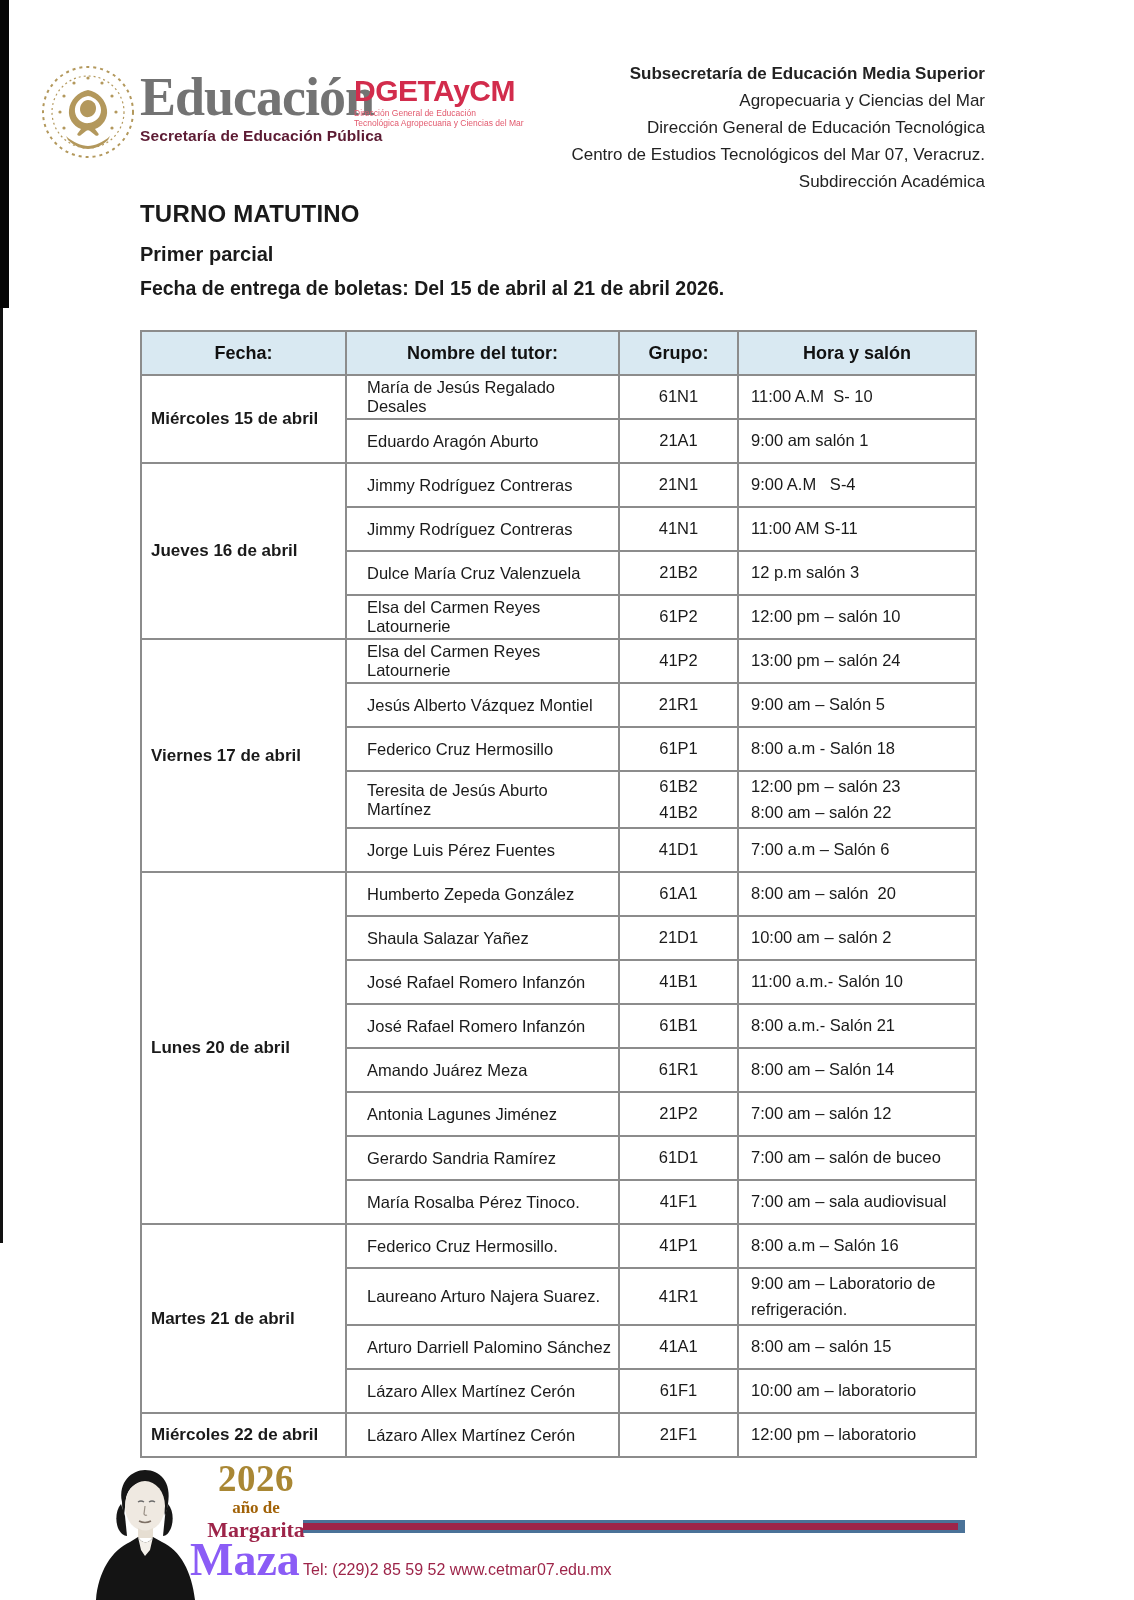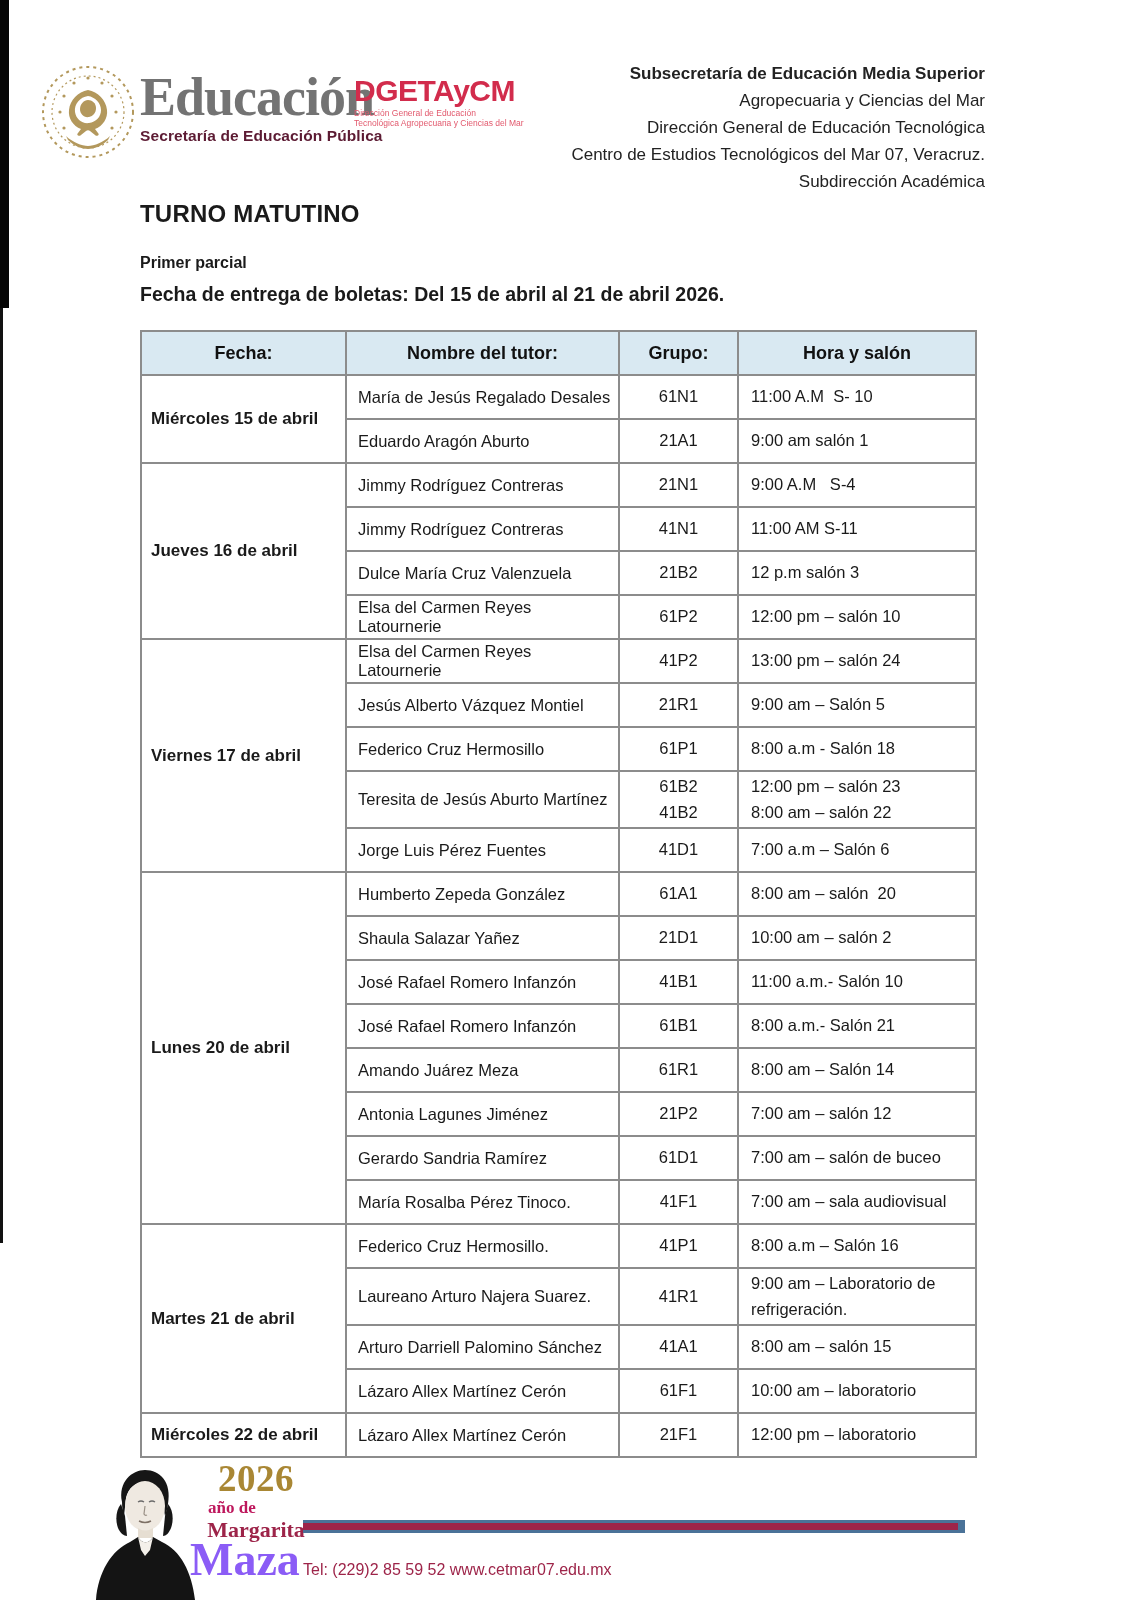--- a/index.html
+++ b/index.html
@@ -27,52 +27,52 @@
 
   .head-right {
     position:absolute; right:149px; top:60px; width:470px; text-align:right;
     font-size:17px; line-height:27px; color:#222;
   }
   .head-right .hr-line-bold { font-weight:bold; }
 
   
   .titles { position:absolute; left:140px; top:200px; }
   .t1 { font-weight:bold; font-size:24px; letter-spacing:0.2px; }
-  .t2 { font-weight:bold; font-size:16px; margin-top:26px; }
+  .t2 { font-weight:bold; font-size:20px; margin-top:15px; }
   .t3 { font-weight:bold; font-size:19.5px; margin-top:11px; }
 
   
   .table-wrap { position:absolute; left:140px; top:330px; }
   table.schedule { border-collapse:collapse; table-layout:fixed; width:835px; }
   .schedule col.c-fecha  { width:205px; }
   .schedule col.c-tutor  { width:273px; }
   .schedule col.c-grupo  { width:119px; }
   .schedule col.c-hora   { width:238px; }
   .schedule th, .schedule td { border:2px solid #8c8c8c; }
   .schedule th {
     background:#d9e9f2; font-weight:bold; font-size:18px; height:40px;
     text-align:center; color:#111;margin-left:12px;
   }
   .schedule td { height:38px; font-size:16.5px; vertical-align:middle; background:#ffffff; }
   td.date-cell  { font-weight:bold; font-size:17px; padding:2px 4px 2px 9px; }
-  td.tutor-cell { padding:2px 6px 2px 11px; }
+  td.tutor-cell { padding:2px 6px 2px 20px; }
   td.group-cell { text-align:center; padding:2px 4px; }
   td.time-cell  { padding:2px 13px 2px 12px; }
   td.time-cell .cell-line, td.group-cell .cell-line { white-space:pre-wrap; line-height:1.55; }
 
   
   .portrait { position:absolute; left:88px; top:1458px; width:114px; height:142px; }
   .f-2026 {
     position:absolute; left:208px; top:1457px; width:96px; text-align:center;
     font-family:"Liberation Serif", serif; font-weight:bold; font-size:37px;
     color:#a98734; letter-spacing:0.5px;
   }
   .f-anode {
-    position:absolute; left:208px; top:1498px; width:96px; 
-    font-family:"Liberation Serif", serif; font-weight:bold; font-size:17px; color:#be185d;
+    position:absolute; left:208px; top:1498px; width:96px; text-align:center;
+    font-family:"Liberation Serif", serif; font-weight:bold; font-size:17px; color:#a16207;
   }
   .f-margarita {
     position:absolute; left:205px; top:1517px; width:102px; text-align:center;
     font-family:"Liberation Serif", serif; font-weight:bold; font-size:22px; color:#9d2449;
   }
   .f-maza {
     position:absolute; left:190px; top:1537px; width:106px; text-align:center;
     font-family:"Liberation Serif", serif; font-weight:bold; font-size:46px;
     color:#8b5cf6; line-height:1;
   }

